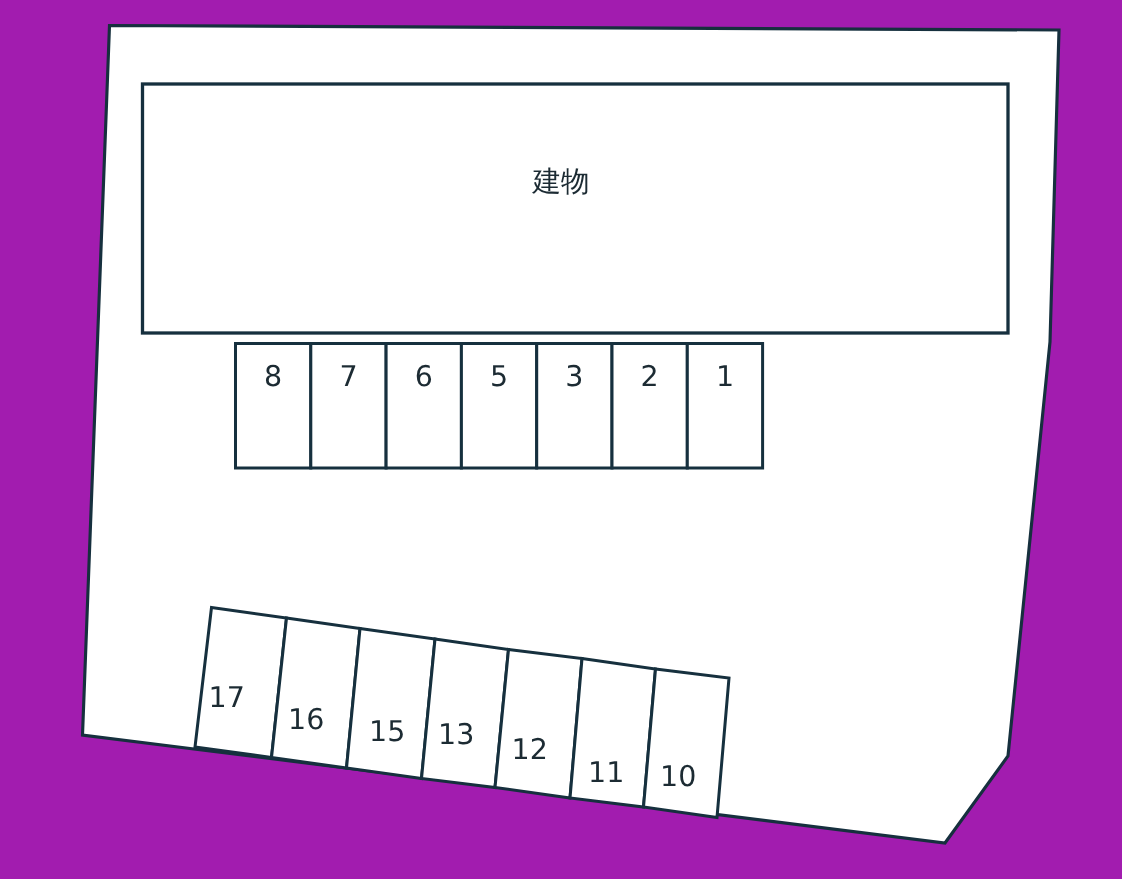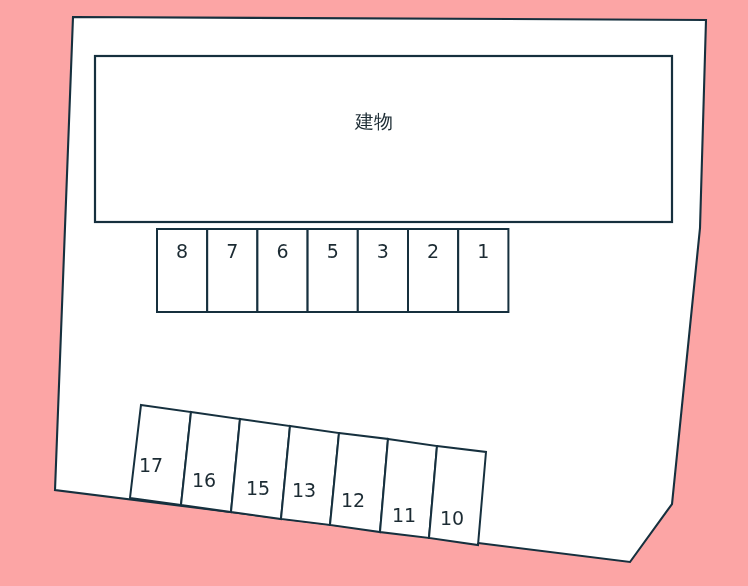--- a/index.html
+++ b/index.html
@@ -7,21 +7,21 @@
     padding: 0;
     background: #ffffff;
   }
   body {
     font-family: "DejaVu Sans", sans-serif;
   }
   #stage {
     position: relative;
     width: 748px;
     height: 586px;
-    background: #fca5a5;
+    background: #a21caf;
     overflow: hidden;
   }
   #plan-svg {
     position: absolute;
     left: 0;
     top: 0;
     width: 748px;
     height: 586px;
     display: block;
   }

